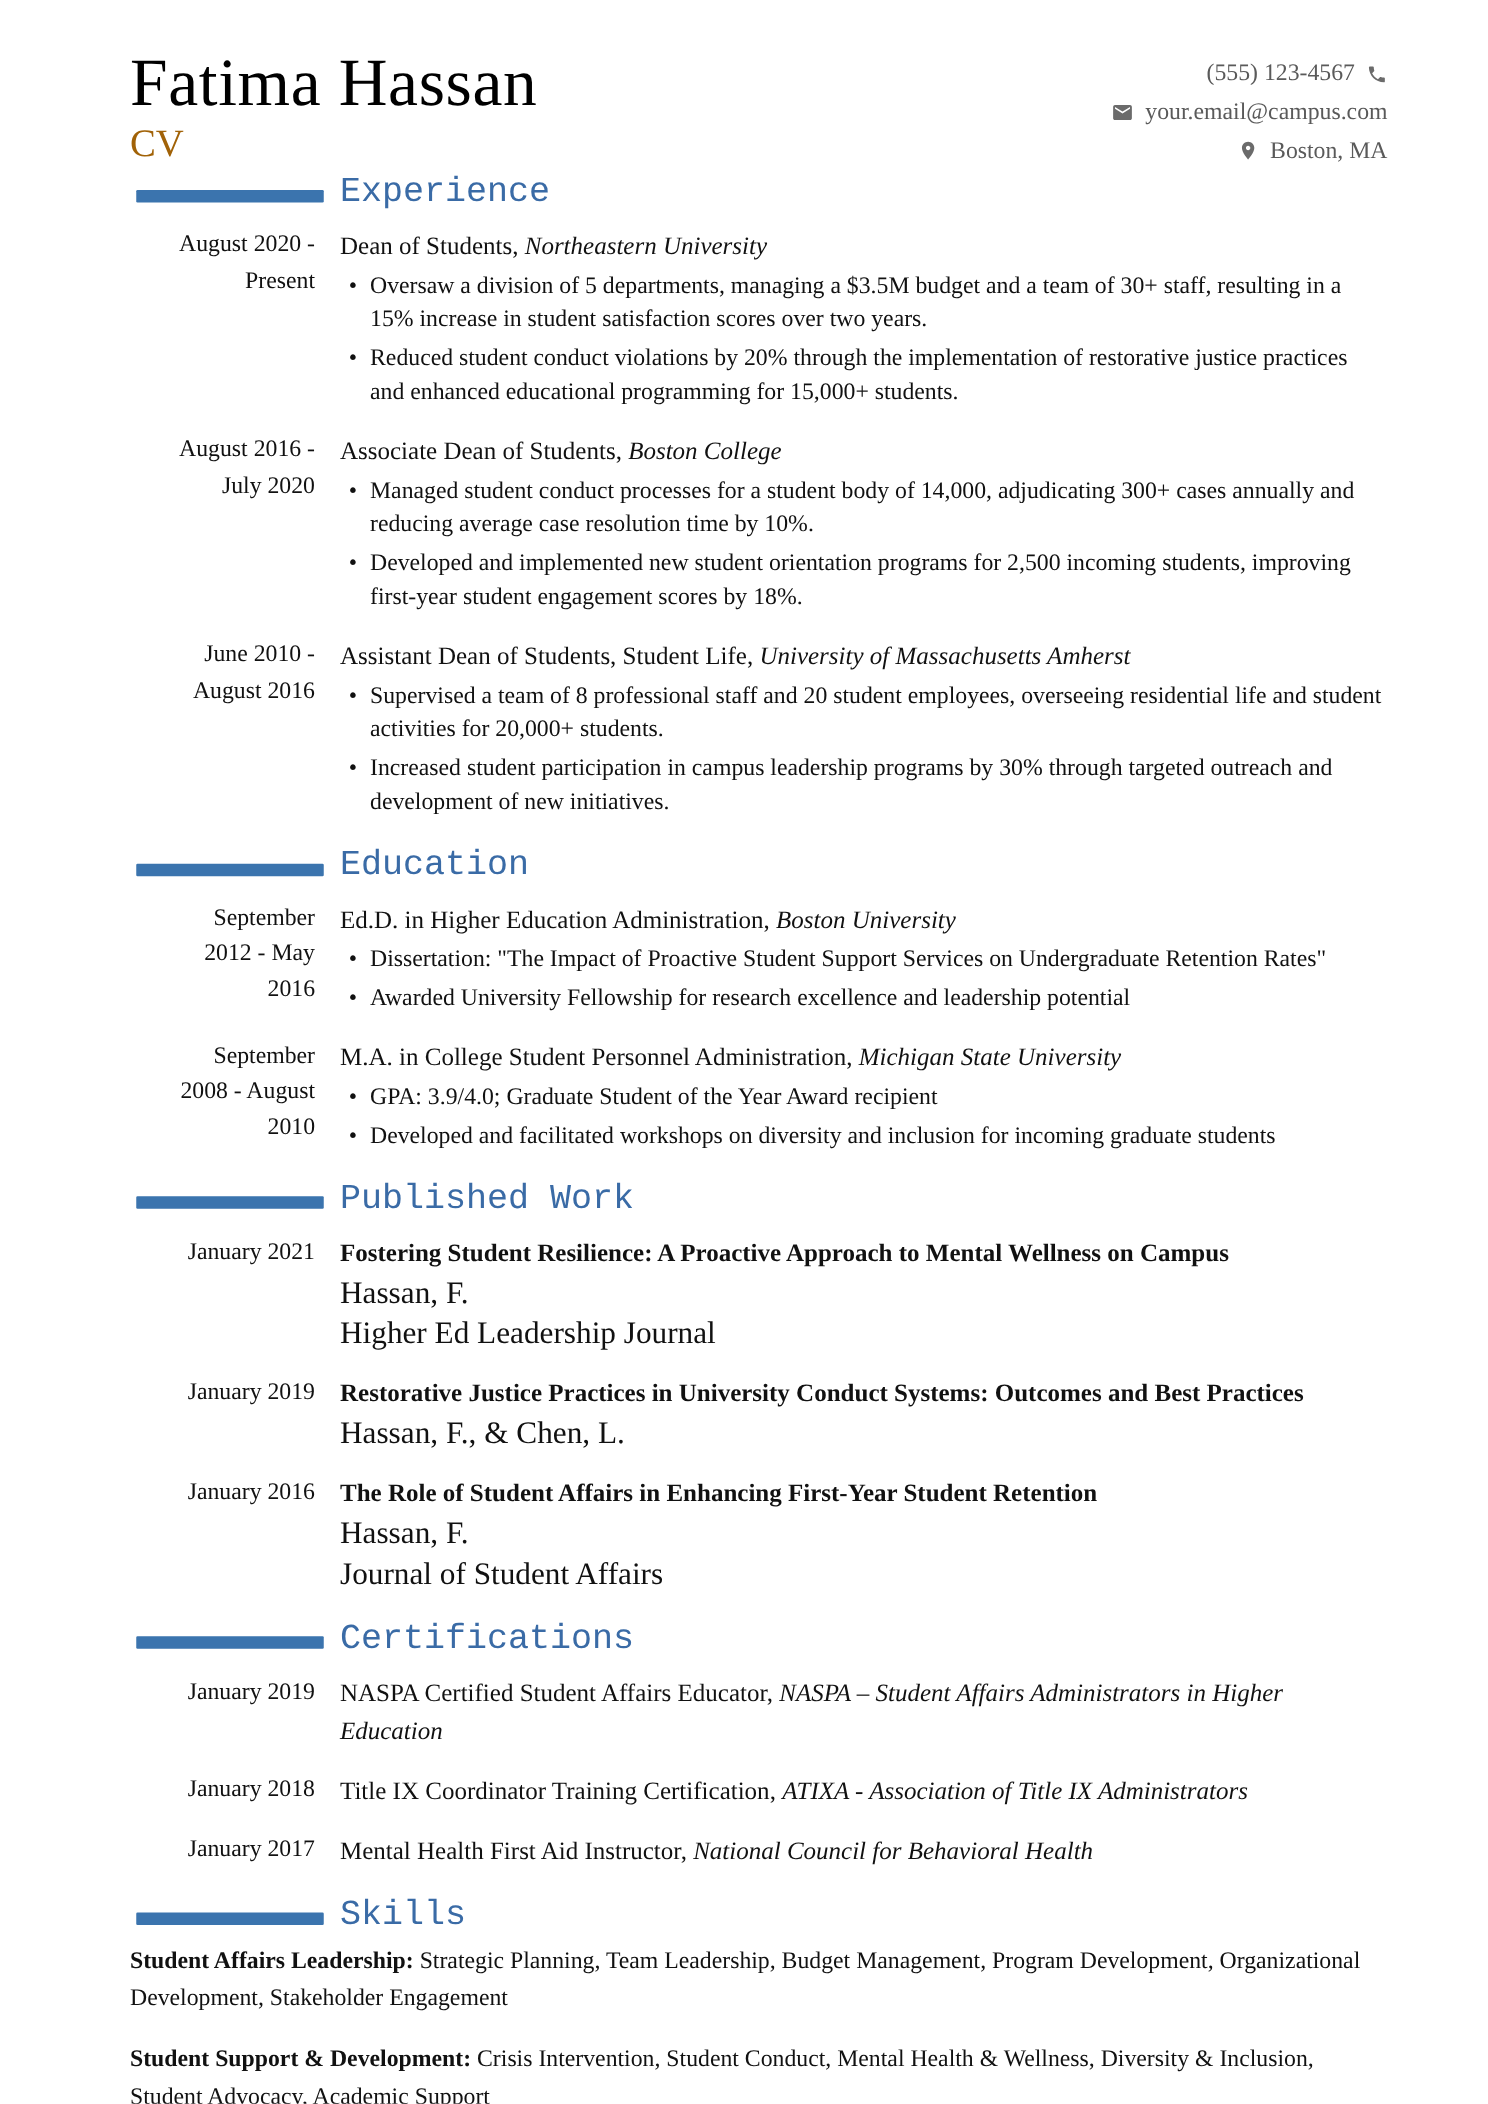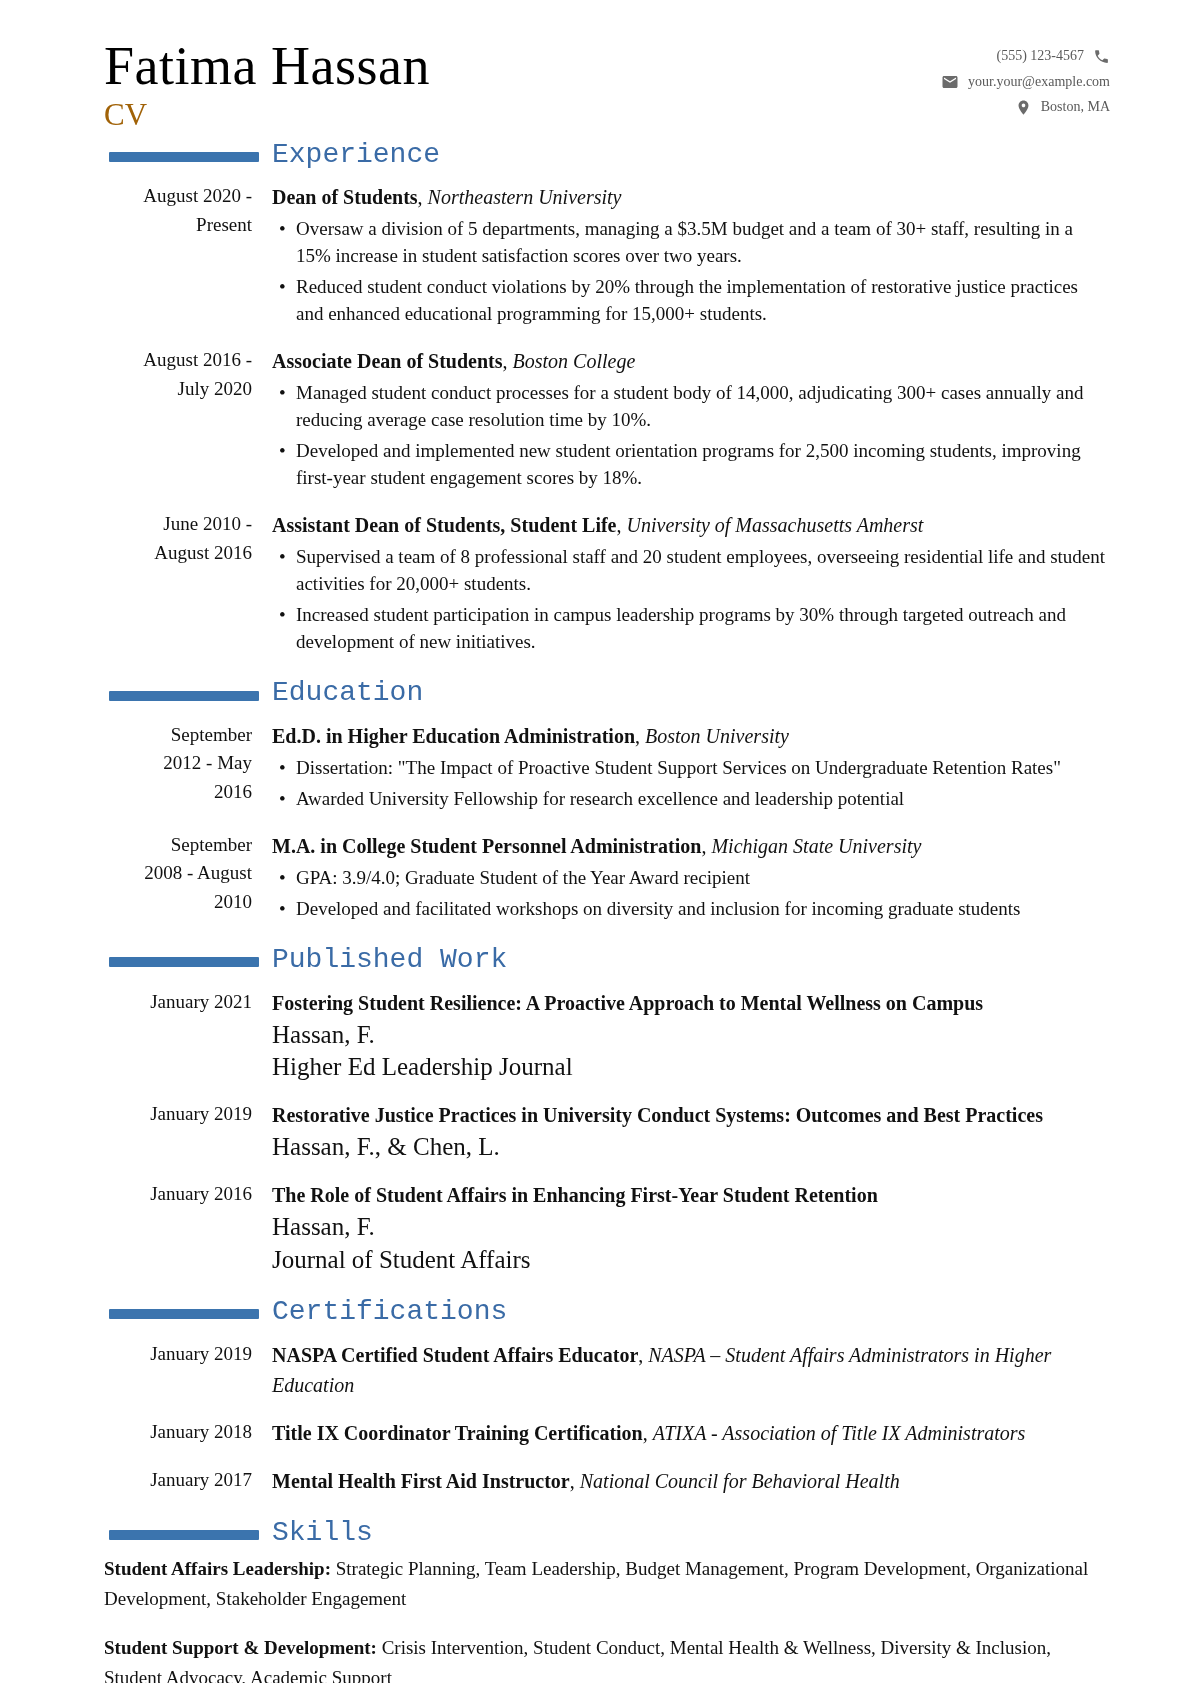--- a/index.html
+++ b/index.html
@@ -21,21 +21,21 @@
 
   
   .header{position:relative;margin-bottom:6px;}
   .name{
     margin:0;font-size:54px;font-weight:normal;line-height:1.05;
     letter-spacing:.5px;color:#000;
   }
   .cv-label{font-size:31px;color:#a16207;margin-top:4px;line-height:1;}
   .contact{
     position:absolute;top:10px;right:0;text-align:right;
-    font-size:14px;color:var(--muted);
+    font-size:19px;color:var(--muted);
   }
   .contact-line{
     display:flex;justify-content:flex-end;align-items:center;
     gap:9px;margin-bottom:8px;line-height:1.2;
   }
   .contact-line svg{flex:none;fill:var(--icon);}
 
   
   .sec-head{display:flex;align-items:center;margin:22px 0 12px 0;}
   .sec-head.first{margin-top:10px;}
@@ -50,21 +50,21 @@
   }
 
   
   .entry{display:flex;margin-bottom:18px;}
   .date-col{
     flex:none;width:148px;padding-left:36px;text-align:right;
     font-size:19px;line-height:1.5;
   }
   .content-col{flex:1;margin-left:20px;min-width:0;}
   .headline{font-size:20px;line-height:1.5;}
-  .job-title{font-weight:bold;}
+  .job-title{font-weight:normal;}
   .job-title::after{content:", ";font-weight:normal;font-style:normal;}
   .org{font-style:italic;}
 
   .bullets{list-style:none;margin:3px 0 0 0;padding:0;}
   .bullets li{
     position:relative;padding-left:24px;font-size:19px;
     line-height:1.42;margin-top:4px;
   }
   .bullets li::before{content:"\2022";position:absolute;left:7px;}
 
@@ -89,21 +89,21 @@
       <div class="contact-line">
         <span>(555) 123-4567</span>
         <svg width="17" height="17" viewBox="0 0 24 24">
             <path d="M6.62 10.79c1.44 2.83 3.76 5.14 6.59 6.59l2.2-2.21c.27-.27.67-.36 1.02-.24 1.12.37 2.33.57 3.57.57.55 0 1 .45 1 1V20c0 .55-.45 1-1 1-9.39 0-17-7.61-17-17 0-.55.45-1 1-1h3.5c.55 0 1 .45 1 1 0 1.25.2 2.45.57 3.57.11.35.03.74-.25 1.02l-2.2 2.2z"></path>
           </svg>
       </div>
       <div class="contact-line">
         <svg style="order:-1" width="18" height="18" viewBox="0 0 24 24">
             <path d="M20 4H4c-1.1 0-1.99.9-1.99 2L2 18c0 1.1.9 2 2 2h16c1.1 0 2-.9 2-2V6c0-1.1-.9-2-2-2zm0 4l-8 5-8-5V6l8 5 8-5v2z"></path>
           </svg>
-        <span>your.your@example.com</span>
+        <span>your.email@campus.com</span>
       </div>
       <div class="contact-line">
         <svg style="order:-1" width="17" height="17" viewBox="0 0 24 24">
             <path d="M12 2C8.13 2 5 5.13 5 9c0 5.25 7 13 7 13s7-7.75 7-13c0-3.87-3.13-7-7-7zm0 9.5c-1.38 0-2.5-1.12-2.5-2.5s1.12-2.5 2.5-2.5 2.5 1.12 2.5 2.5-1.12 2.5-2.5 2.5z"></path>
           </svg>
         <span>Boston, MA</span>
       </div>
     </div>
   </div>
 

